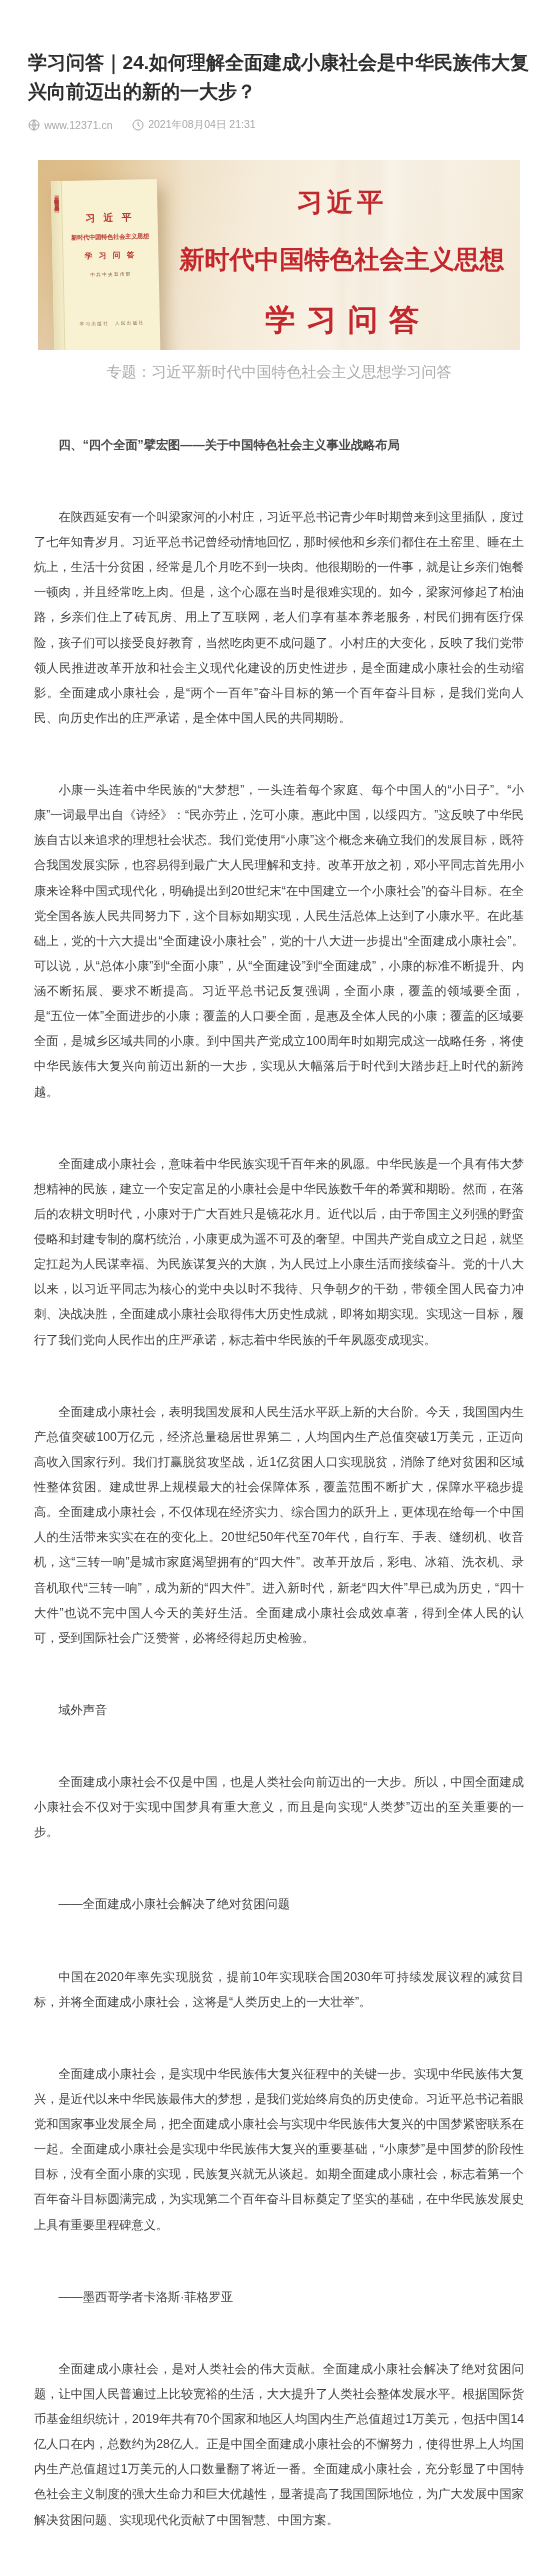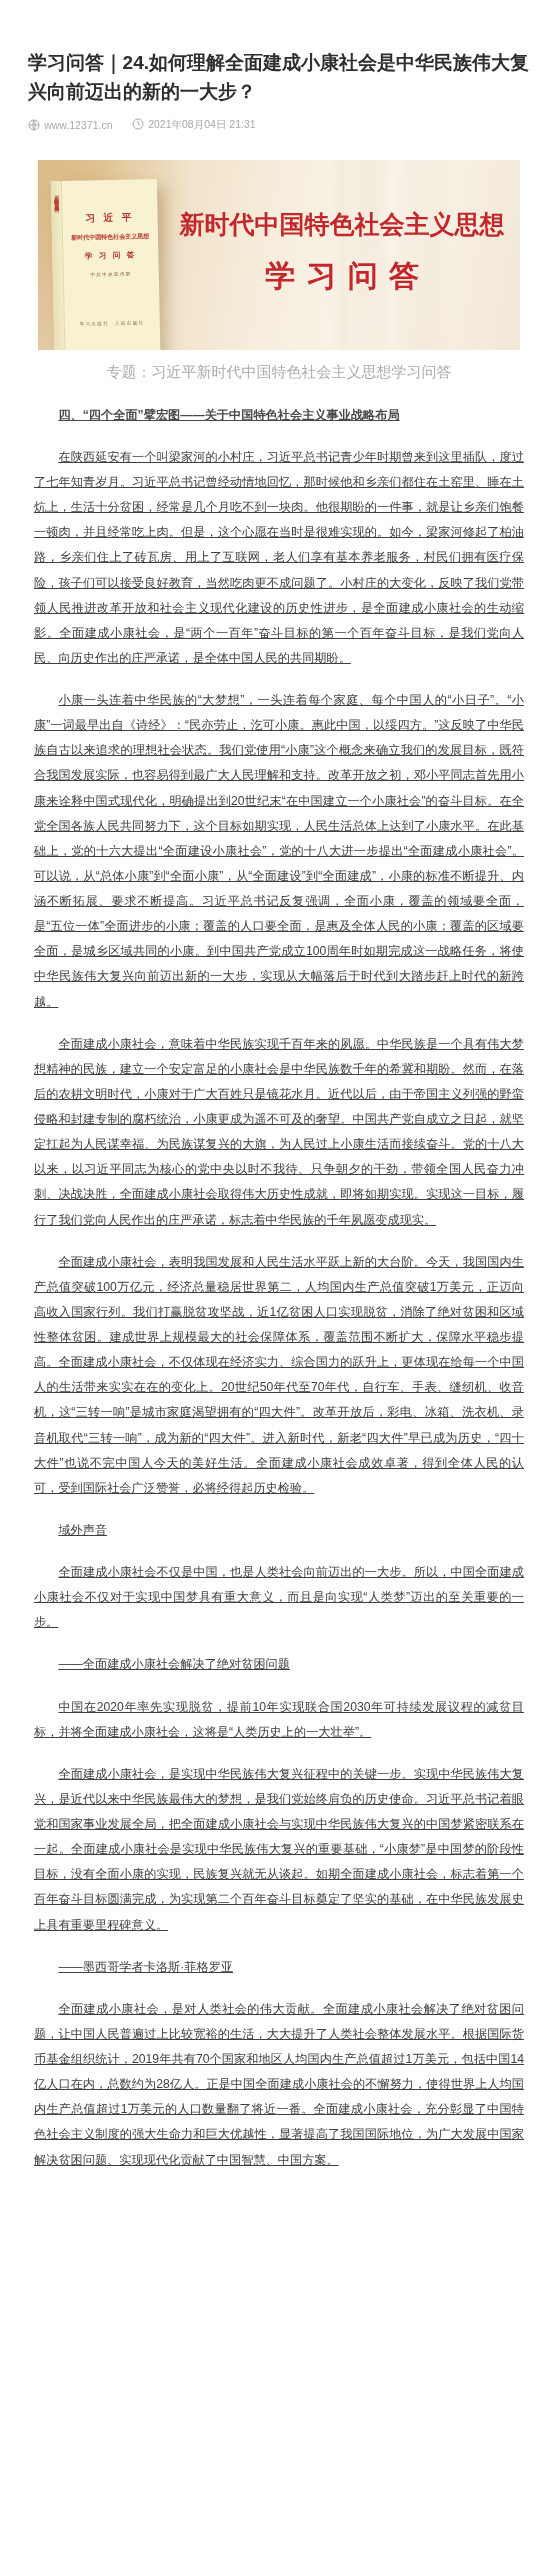--- a/index.html
+++ b/index.html
@@ -14,21 +14,21 @@
   
   .header{padding:48px 28px 0 28px;}
   .title{
     font-size:19px;font-weight:bold;color:#2e2e2e;
     line-height:1.55;margin:0;
   }
   .meta{
     display:flex;align-items:center;gap:19.5px;
     margin-top:11.2px;color:#a9a9a9;font-size:10.5px;
   }
-  .meta-item{display:flex;align-items:flex-start;gap:4.2px;}
+  .meta-item{display:flex;align-items:center;gap:4.2px;}
   .meta-item svg{display:block;}
 
   
   .banner{
     position:relative;margin:28px 38px 0 38px;height:190px;
     background:linear-gradient(100deg,#dec29a 0%,#ecdcc0 18%,#f6ecda 45%,#faf4ea 70%,#f3e8d6 100%);
     overflow:hidden;
   }
   .banner::before{
     content:"";position:absolute;left:-28px;top:-42px;width:182px;height:265px;
@@ -61,32 +61,32 @@
   .bk-l2{color:#b8372f;font-size:6px;font-weight:bold;margin-top:8.4px;white-space:nowrap;}
   .bk-l3{color:#b8372f;font-size:7.7px;font-weight:bold;letter-spacing:2.1px;margin-top:8.4px;}
   .bk-l4{color:#7a4a3a;font-size:4.5px;margin-top:11.2px;letter-spacing:1.4px;}
   .bk-pub{color:#8a6a4a;font-size:4.5px;margin-top:42px;letter-spacing:1.4px;line-height:2;}
   .banner-headline{
     position:absolute;left:136px;right:9.8px;top:25px;text-align:center;
     color:#c3272b;font-weight:bold;z-index:3;
   }
   .bh-l1{font-size:26px;letter-spacing:4.2px;}
   .bh-l2{font-size:25px;margin-top:23px;white-space:nowrap;}
-  .bh-l3{font-size:30px;letter-spacing:11.2px;margin-top:15px;text-indent:11.2px;}
+  .bh-l3{font-size:30px;letter-spacing:11.2px;margin-top:24px;text-indent:11.2px;}
 
   .caption{
     text-align:center;color:#acacac;font-size:15px;margin-top:12.6px;
   }
 
   
   .article{
     padding:4.2px 34px 84px 34px;
     font-size:12.2px;line-height:2.06;text-align:justify;color:#404040;
   }
-  .article p{margin:17px 0;text-indent:2em;text-decoration:underline;}
+  .article p{margin:47px 0;text-indent:2em;}
   .section-title{font-weight:bold;color:#4a4a4a;}
   .question{margin-top:39px !important;}
 </style>
 </head>
 <body>
 
 <div class="page">
 
   <div class="header">
     <h1 class="title">学习问答｜24.如何理解全面建成小康社会是中华民族伟大复兴向前迈出的新的一大步？</h1>
@@ -117,20 +117,21 @@
       <div class="book-spine">习近平新时代中国特色社会主义思想学习问答</div>
       <div class="book-face">
         <div class="bk-l1">习 近 平</div>
         <div class="bk-l2">新时代中国特色社会主义思想</div>
         <div class="bk-l3">学 习 问 答</div>
         <div class="bk-l4">中共中央宣传部</div>
         <div class="bk-pub">学习出版社　人民出版社</div>
       </div>
     </div>
     <div class="banner-headline">
+      <div class="bh-l1">习近平</div>
       <div class="bh-l2">新时代中国特色社会主义思想</div>
       <div class="bh-l3">学习问答</div>
     </div>
   </div>
 
   <div class="caption">专题：习近平新时代中国特色社会主义思想学习问答</div>
 
   <div class="article">
     <p class="section-title">四、“四个全面”擘宏图——关于中国特色社会主义事业战略布局</p>
 

